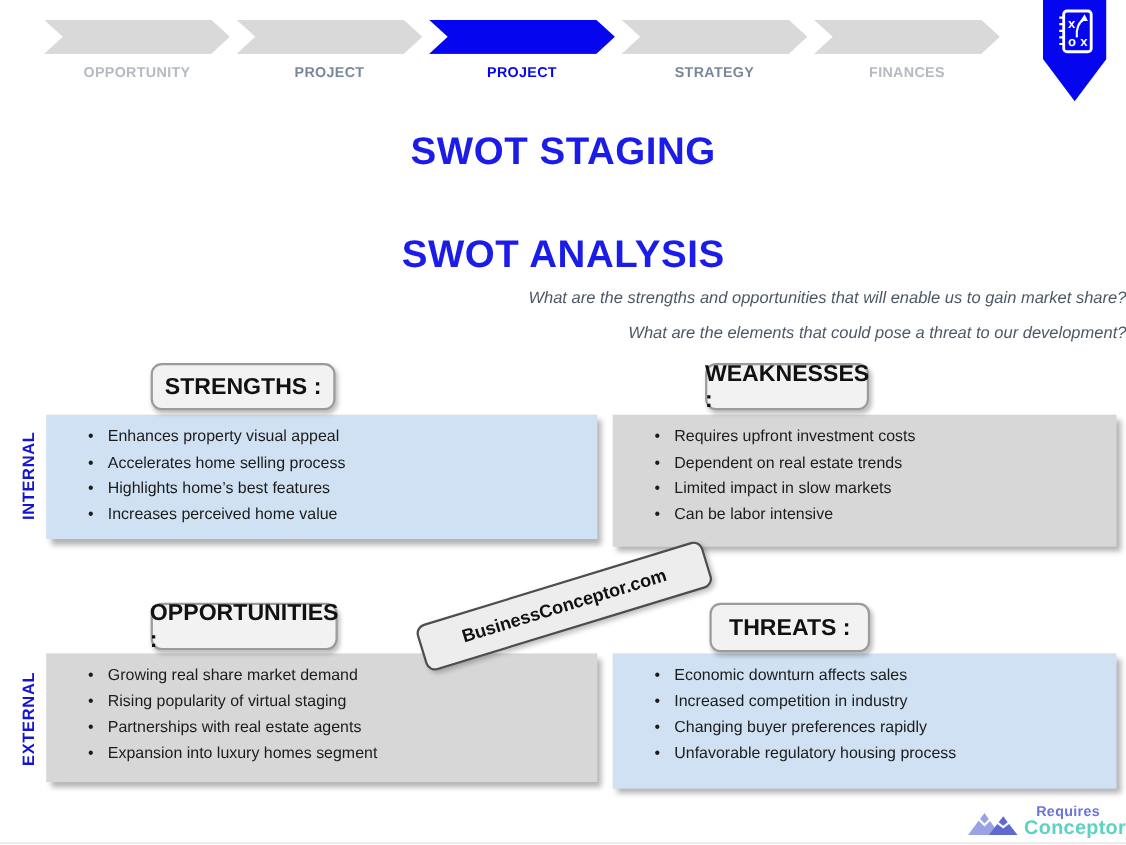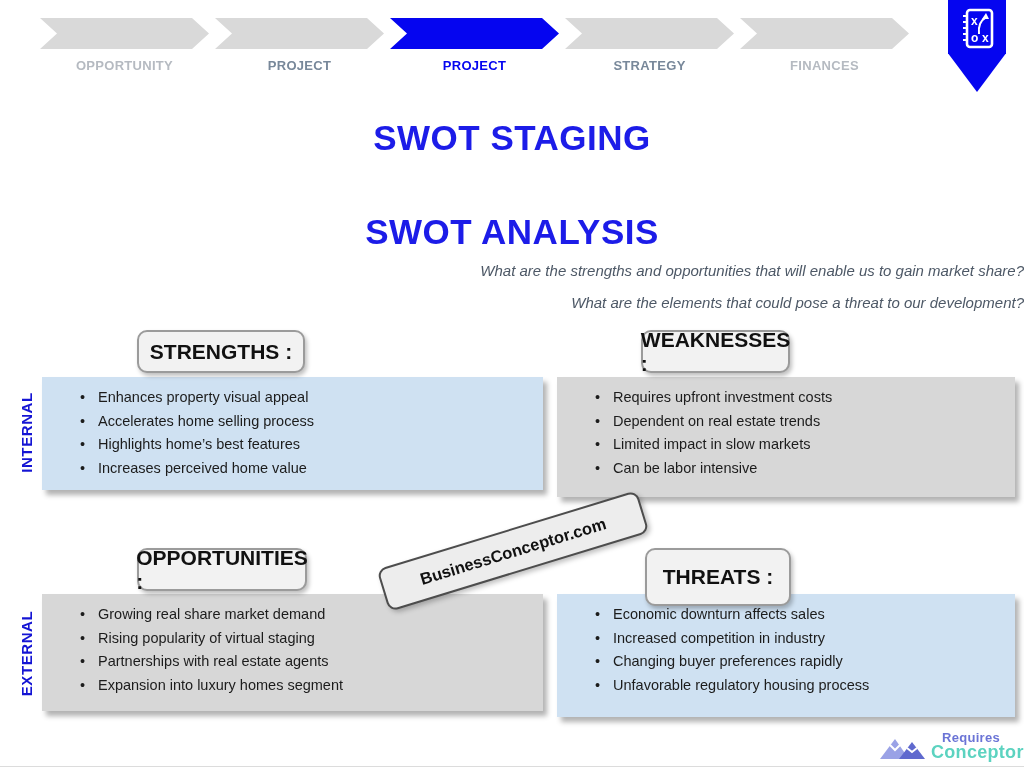--- a/index.html
+++ b/index.html
@@ -43,21 +43,21 @@
   
   .tag {
     position: absolute; background: #f2f2f2; border: 2px solid #9b9b9b; border-radius: 10px;
     display: flex; align-items: center; justify-content: center;
     font-weight: bold; font-size: 21px; color: #111;
     box-shadow: 2px 3px 4px rgba(0,0,0,.25); z-index: 2;
   }
   .tag-strengths     { left: 137px; top: 330px; width: 168px; height: 43px; }
   .tag-weaknesses    { left: 641px; top: 330px; width: 149px; height: 43px; }
   .tag-opportunities { left: 137px; top: 548px; width: 170px; height: 43px; }
-  .tag-threats       { left: 645px; top: 548px; width: 146px; height: 58px; }
+  .tag-threats       { left: 645px; top: 548px; width: 146px; height: 45px; }
 
   
   .panel { position: absolute; box-shadow: 4px 5px 5px rgba(0,0,0,.3); }
   .panel-strengths     { left: 42px;  top: 377px; width: 501px; height: 113px; background: #cfe1f2; }
   .panel-weaknesses    { left: 557px; top: 377px; width: 458px; height: 120px; background: #d7d7d7; }
   .panel-opportunities { left: 42px;  top: 594px; width: 501px; height: 117px; background: #d7d7d7; }
   .panel-threats       { left: 557px; top: 594px; width: 458px; height: 123px; background: #cfe1f2; }
   .panel ul { list-style: none; margin: 0; padding: 9px 0 0 38px; }
   .panel li { display: flex; font-size: 14.5px; color: #1c1c1c; line-height: 23.5px; }
   .panel li .dot { width: 18px; flex: 0 0 18px; }

